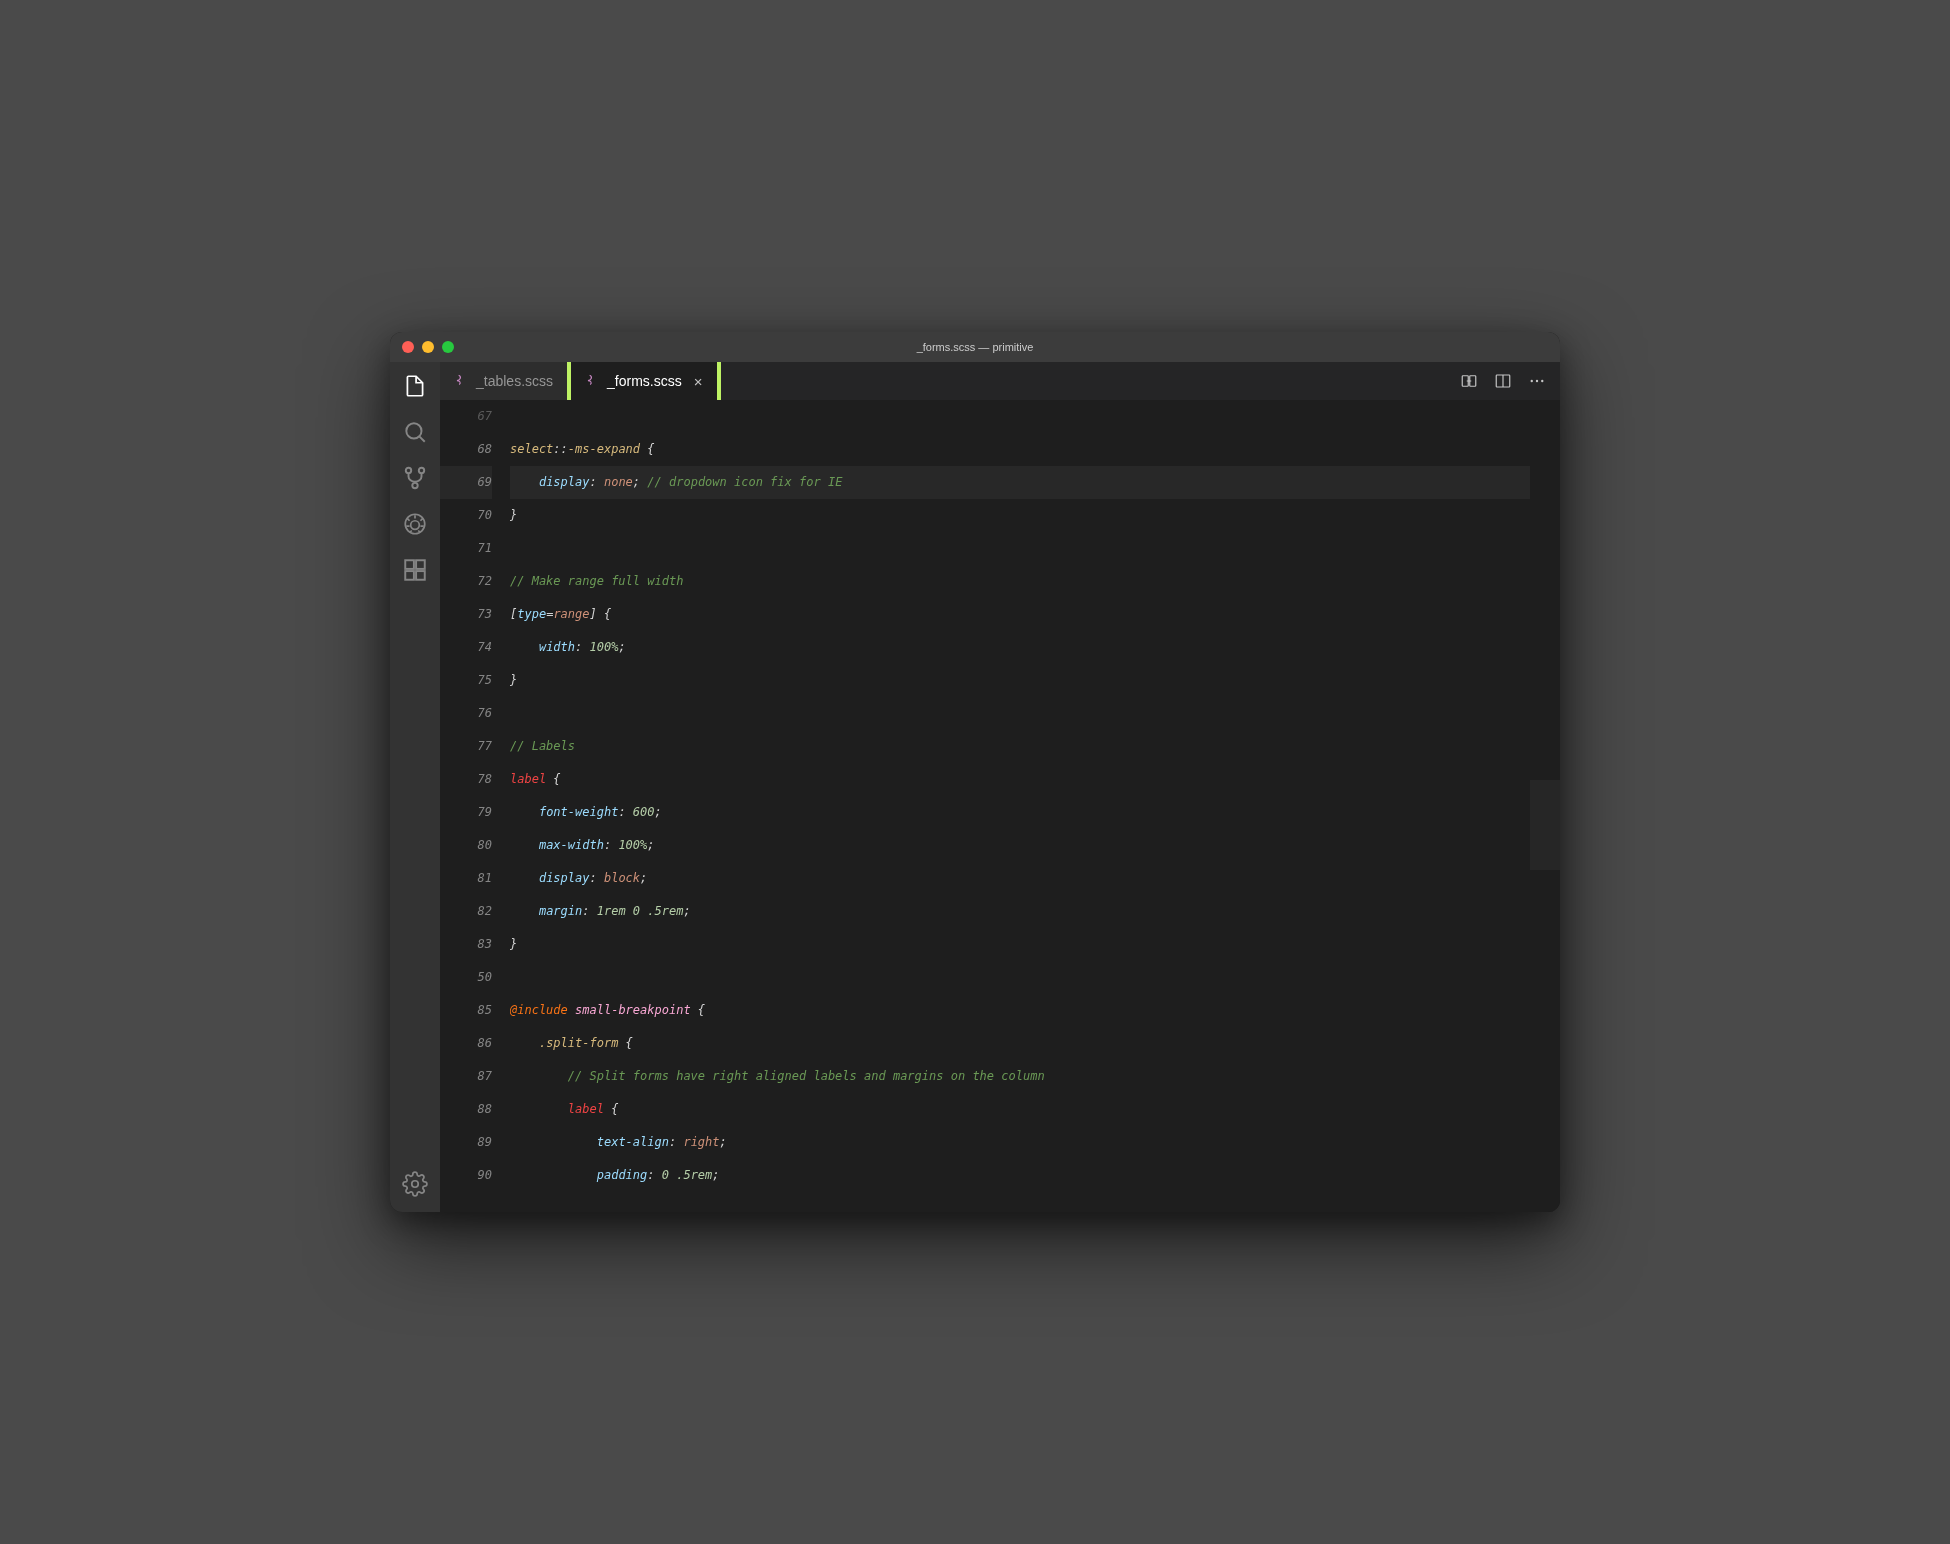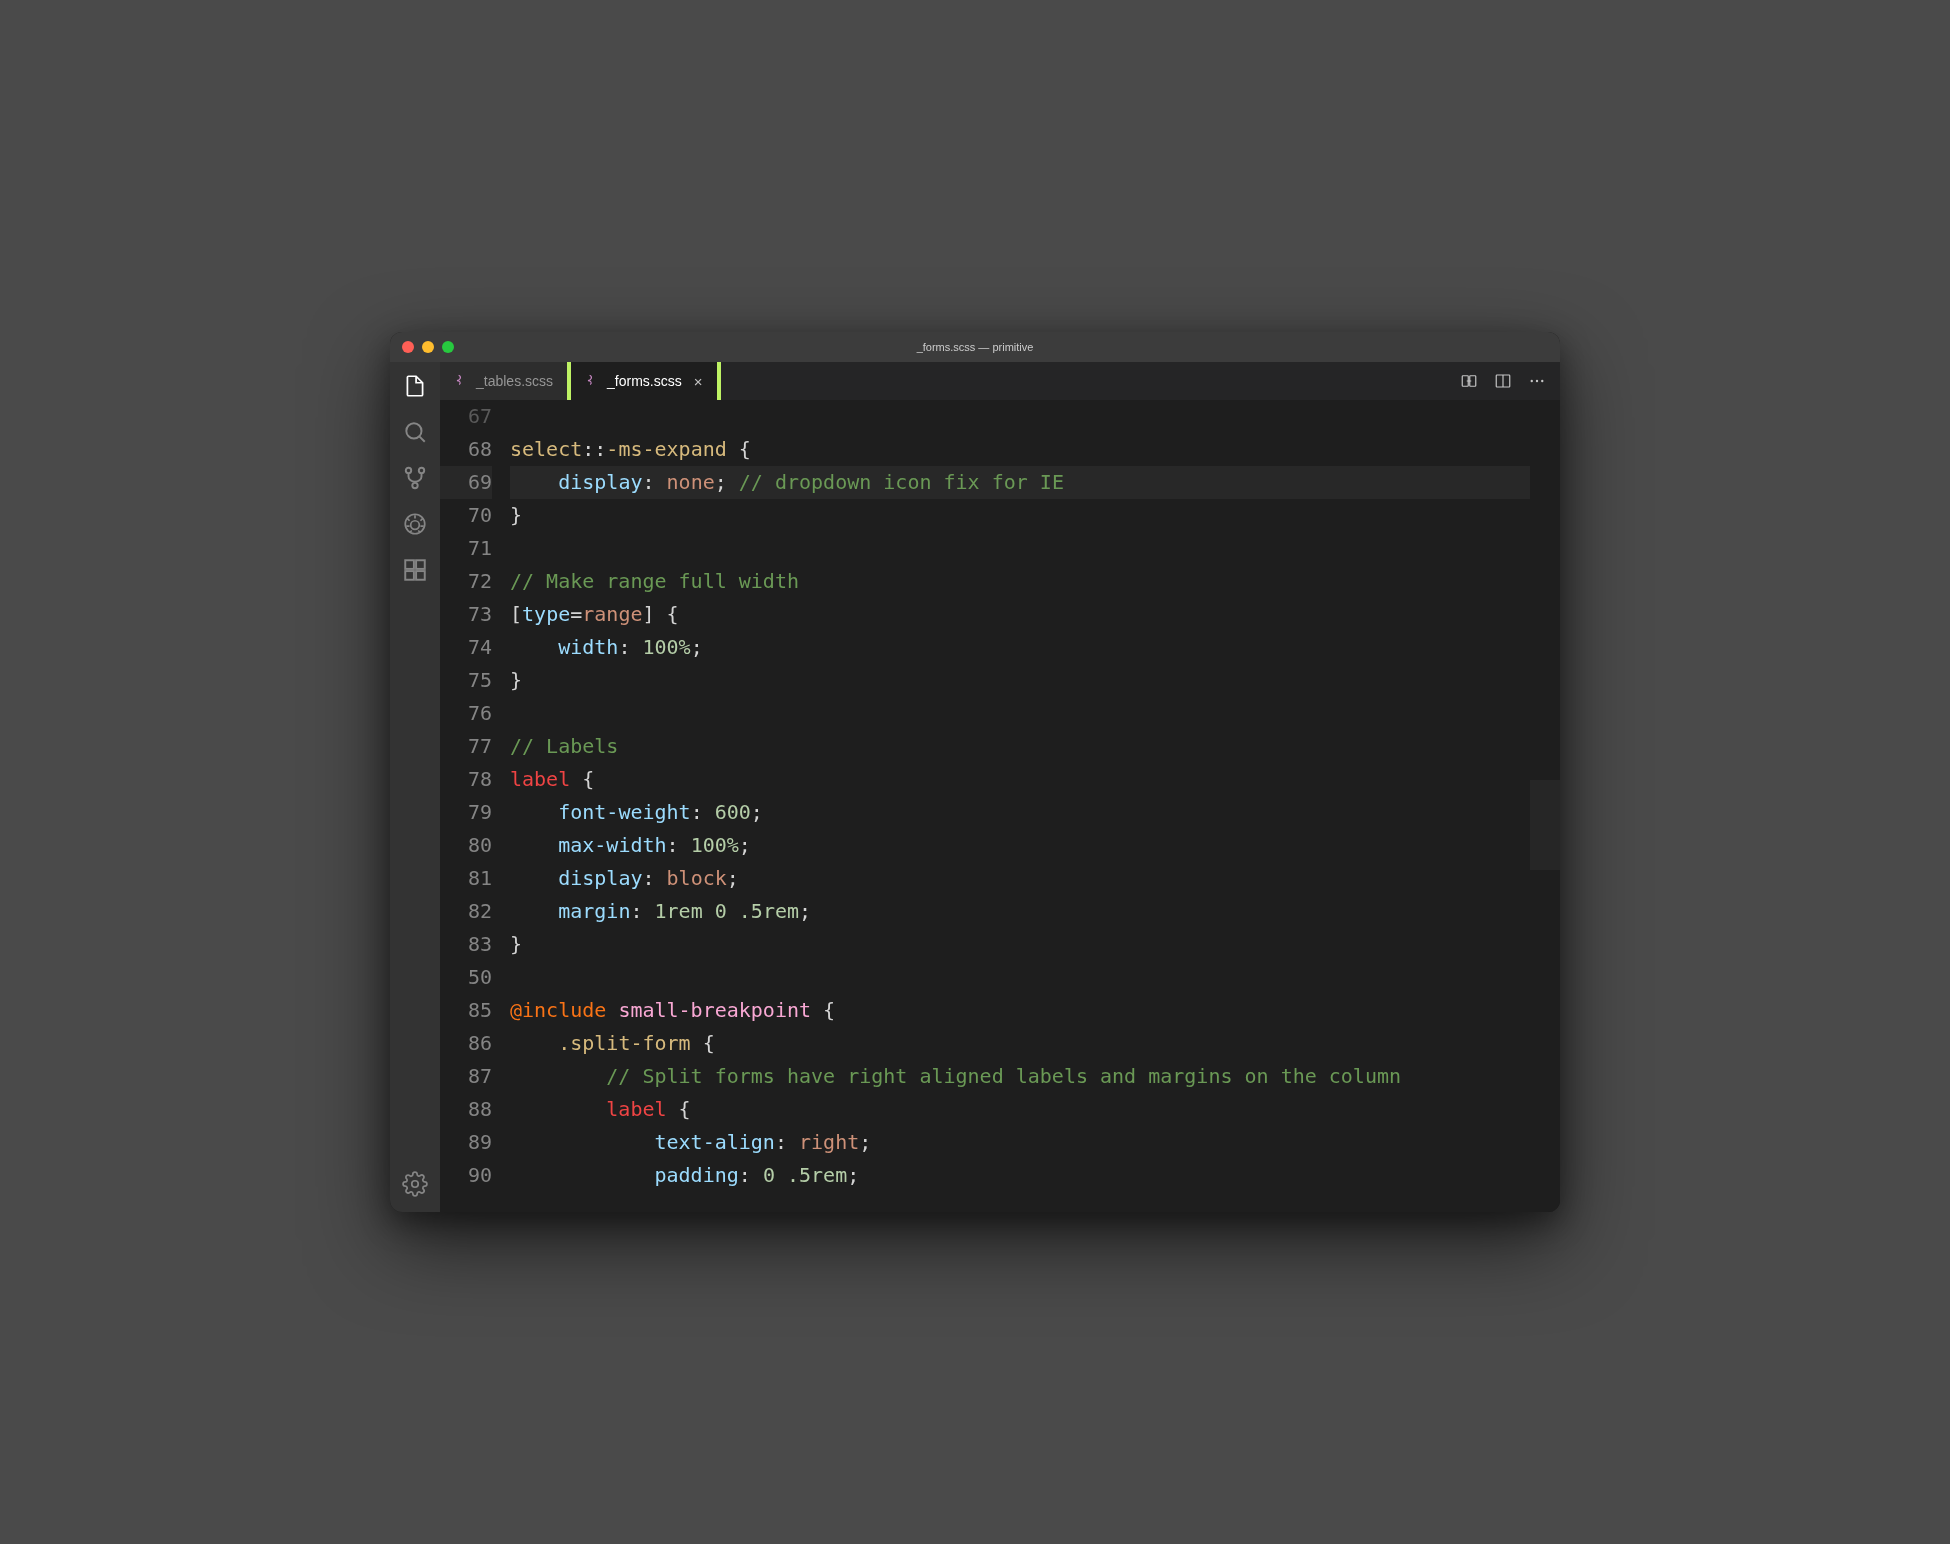--- a/index.html
+++ b/index.html
@@ -106,24 +106,25 @@
     gap: 16px;
     padding-right: 14px;
     color: #c5c5c5;
   }
   .tab-actions .act { cursor: pointer; display:flex; align-items:center; }
   .tab-actions svg { width: 18px; height: 18px; }
   .editor {
     flex: 1;
     display: flex;
     font-family: "SF Mono", Menlo, Monaco, Consolas, monospace;
-    font-size: 20px;
+    font-size: 12px;
     line-height: 33px;
     overflow: hidden;
     position: relative;
+    font-style: italic;
   }
   .gutter {
     width: 70px;
     text-align: right;
     color: #858585;
     padding-right: 18px;
     user-select: none;
     flex-shrink: 0;
   }
   .code {

